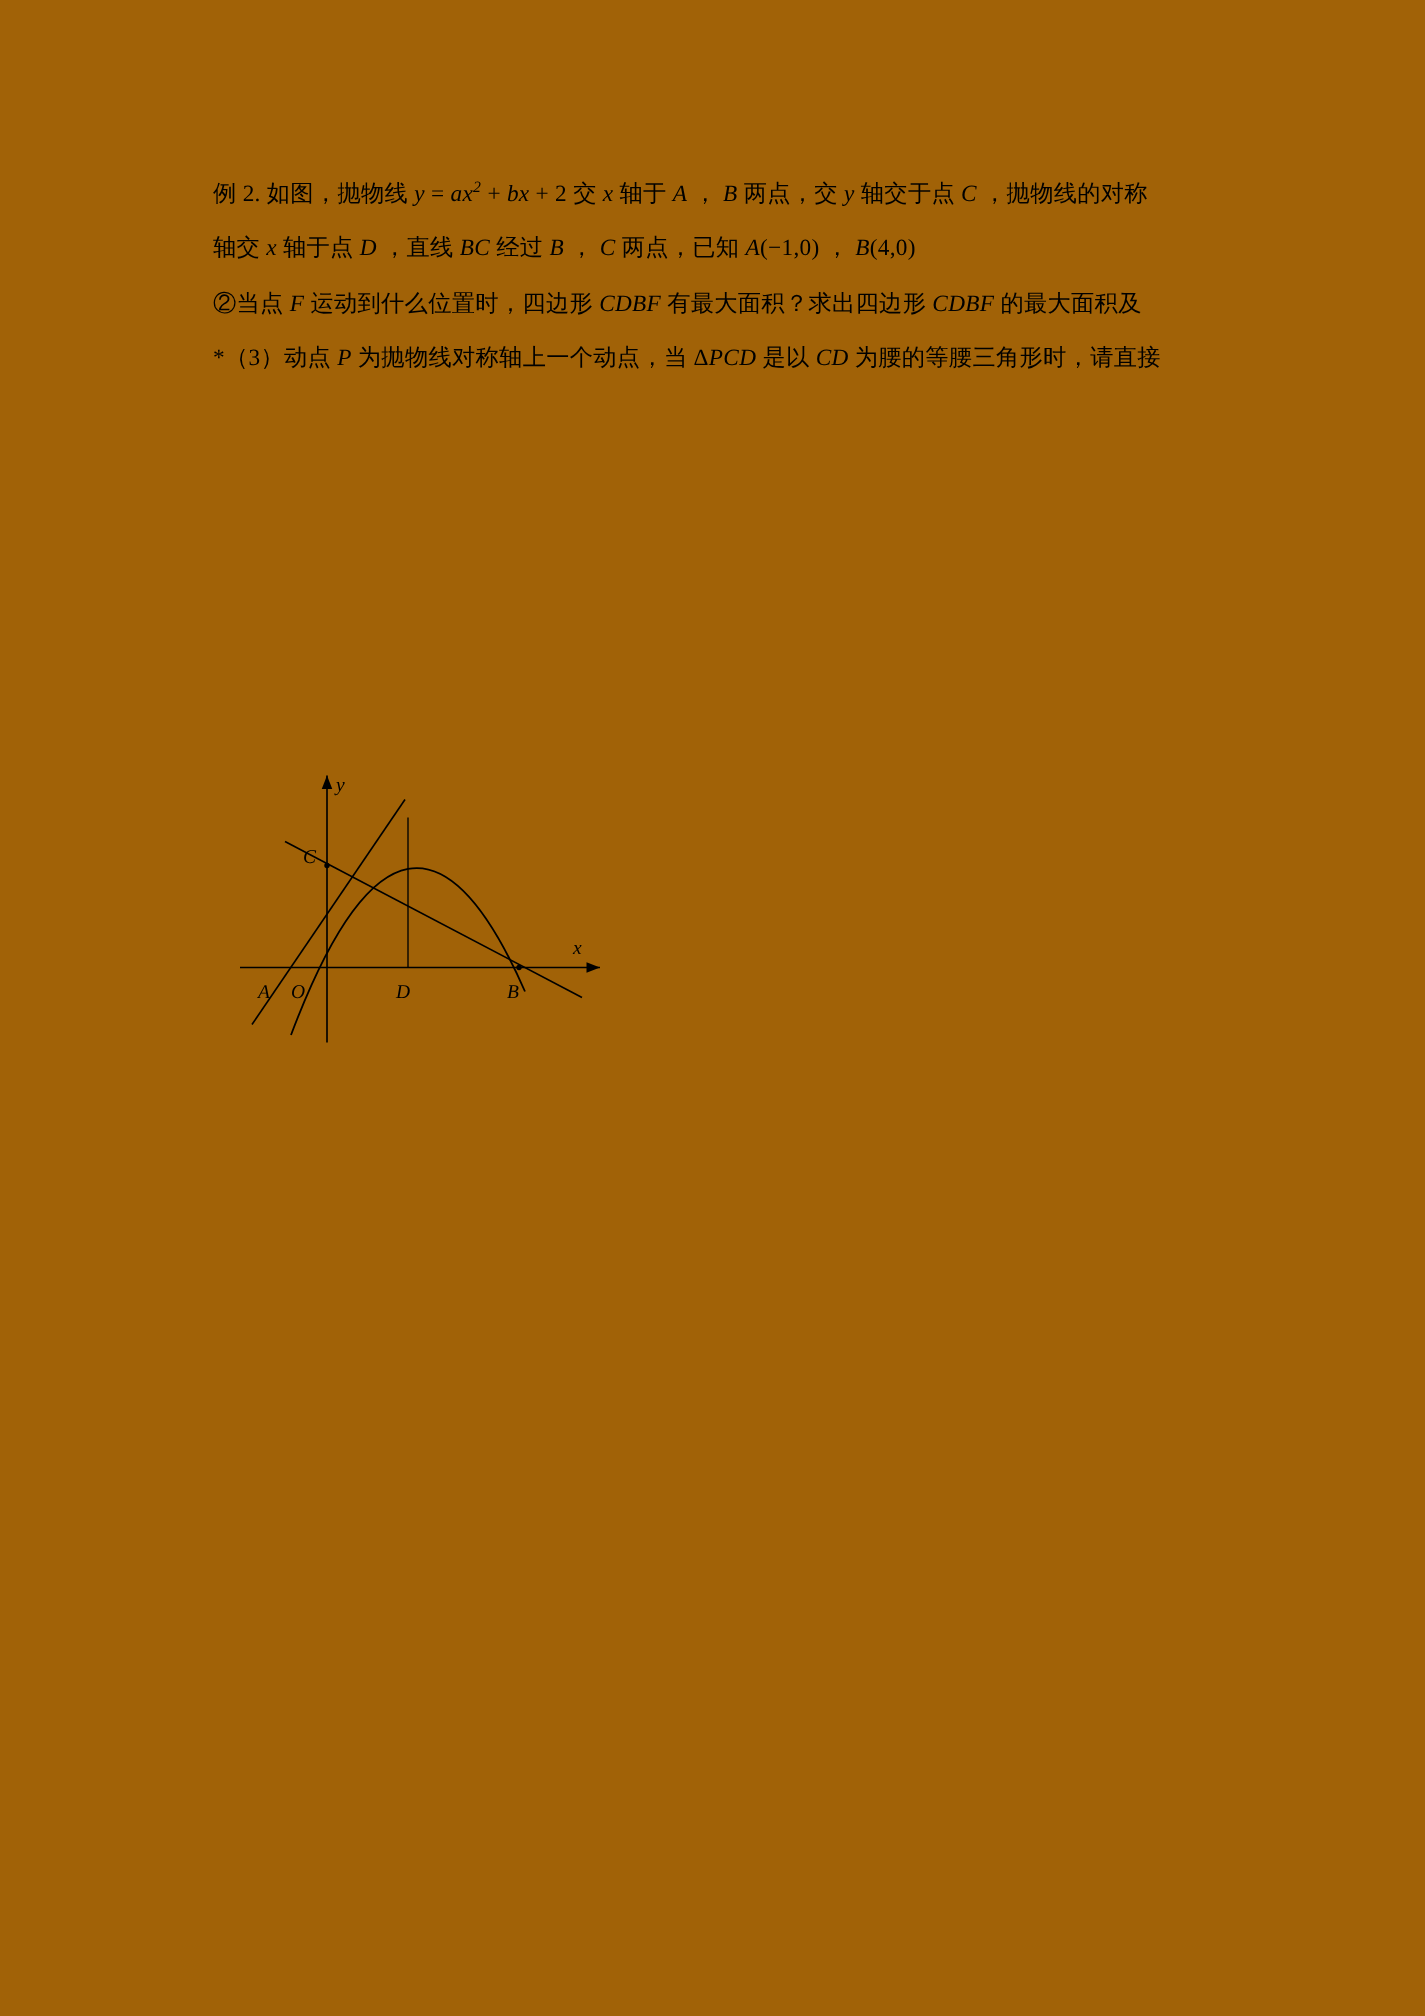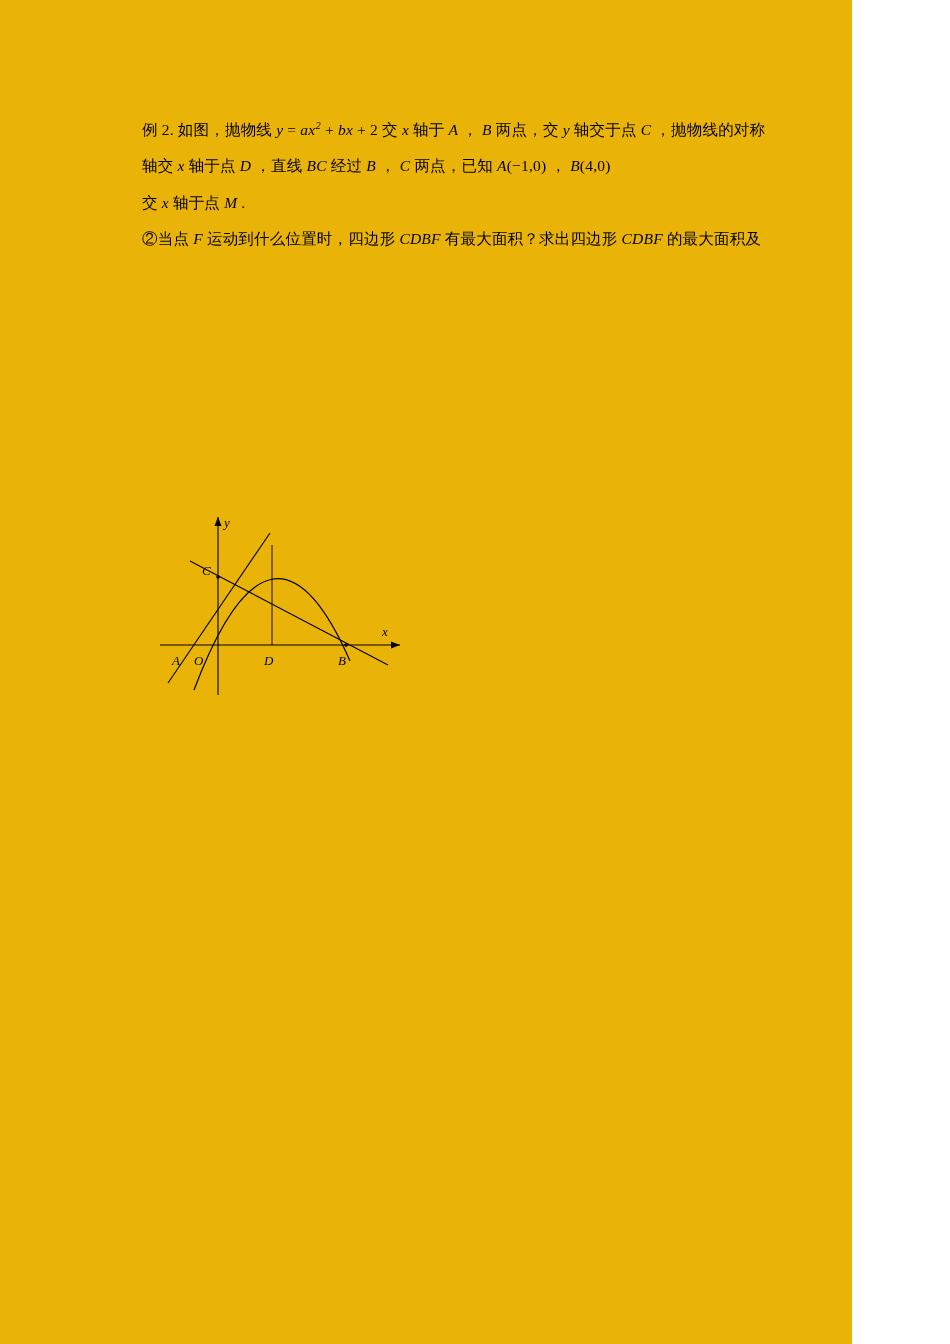--- a/index.html
+++ b/index.html
@@ -11,23 +11,23 @@
     width: 950px;
     height: 1344px;
     font-family: "Liberation Serif", serif;
     color: #000000;
     position: relative;
     overflow: hidden;
   }
   .page {
     position: absolute;
     left: 0; top: 0;
-    width: 852px;
+    width: 950px;
     height: 1344px;
-    background: #eab308;
+    background: #a16207;
   }
   .content {
     position: absolute;
     left: 142px;
     top: 112px;
     width: 672px;
   }
   .para {
     font-size: 15.5px;
     line-height: 2.35;
@@ -77,30 +77,30 @@
       <span class="math"><span class="it">y</span> = <span class="it">ax</span><sup class="exp">2</sup> + <span class="it">bx</span> + 2</span>
       <span>交 <span class="it">x</span> 轴于 <span class="it">A</span> ，  <span class="it">B</span> 两点，交 <span class="it">y</span> 轴交于点 <span class="it">C</span> ，抛物线的对称</span>
     </p>
 
     <p class="para">
       <span>轴交 <span class="it">x</span> 轴于点 <span class="it">D</span> ，直线 <span class="it">BC</span> 经过 <span class="it">B</span> ， <span class="it">C</span> 两点，已知 <span class="it">A</span>(−1,0) ， <span class="it">B</span>(4,0)</span>
     </p>
 
 
 
-    <p class="para">
-      <span>交 <span class="it">x</span> 轴于点 <span class="it">M</span> .</span>
-    </p>
 
 
     <p class="para">
       <span>②当点 <span class="it">F</span> 运动到什么位置时，四边形 <span class="it">CDBF</span> 有最大面积？求出四边形 <span class="it">CDBF</span> 的最大面积及</span>
     </p>
 
 
+    <p class="para">
+      <span>*（3）动点 <span class="it">P</span> 为抛物线对称轴上一个动点，当 Δ<span class="it">PCD</span> 是以 <span class="it">CD</span> 为腰的等腰三角形时，请直接</span>
+    </p>
 
 
   </div>
 
   <div class="figure">
     <svg width="320" height="200" viewBox="0 0 320 200" xmlns="http://www.w3.org/2000/svg">
 
       <line x1="10" y1="140" x2="250" y2="140" stroke="#000" stroke-width="1.1"></line>
       <polygon points="250,140 241,136.5 241,143.5" fill="#000"></polygon>
 

